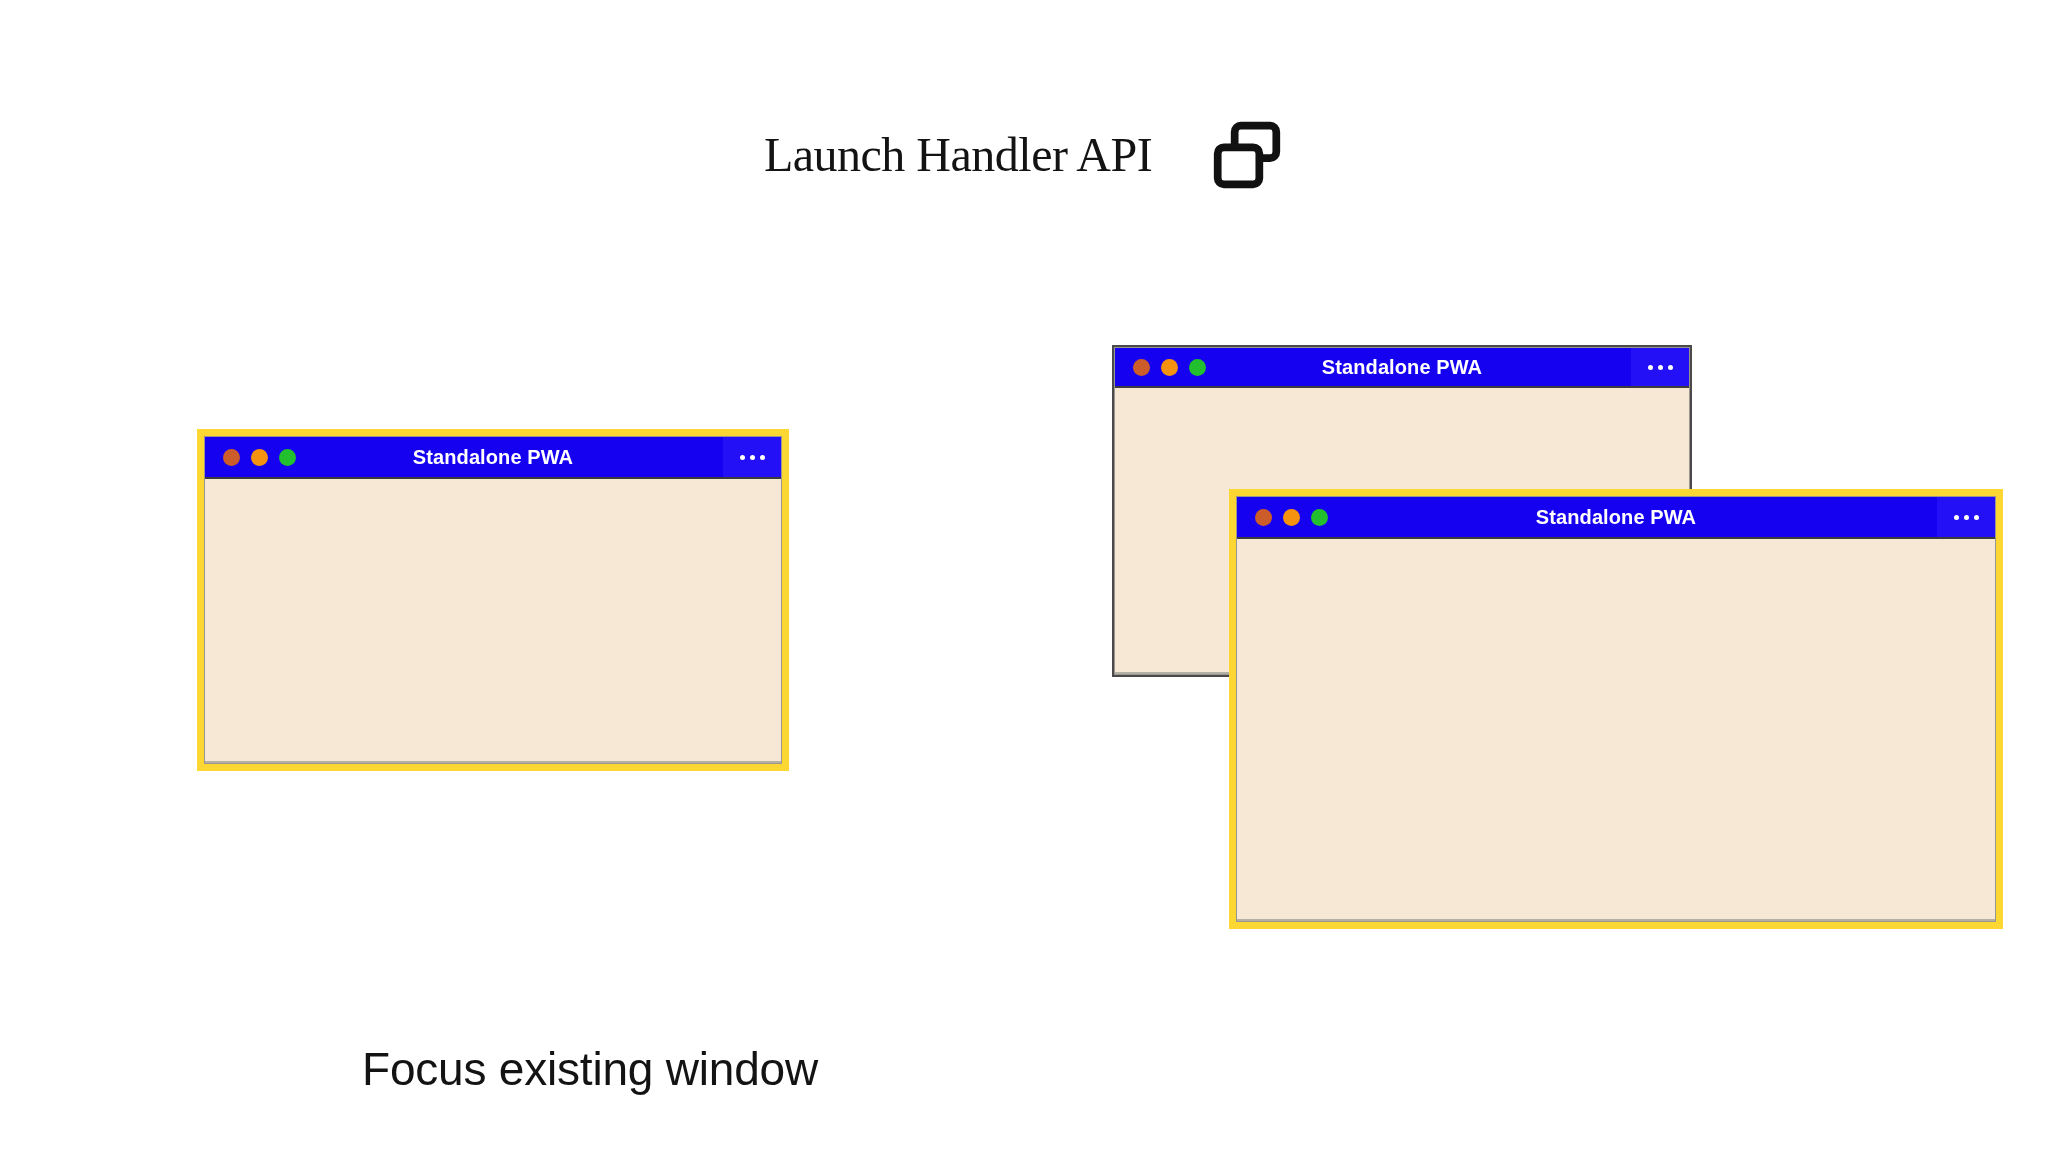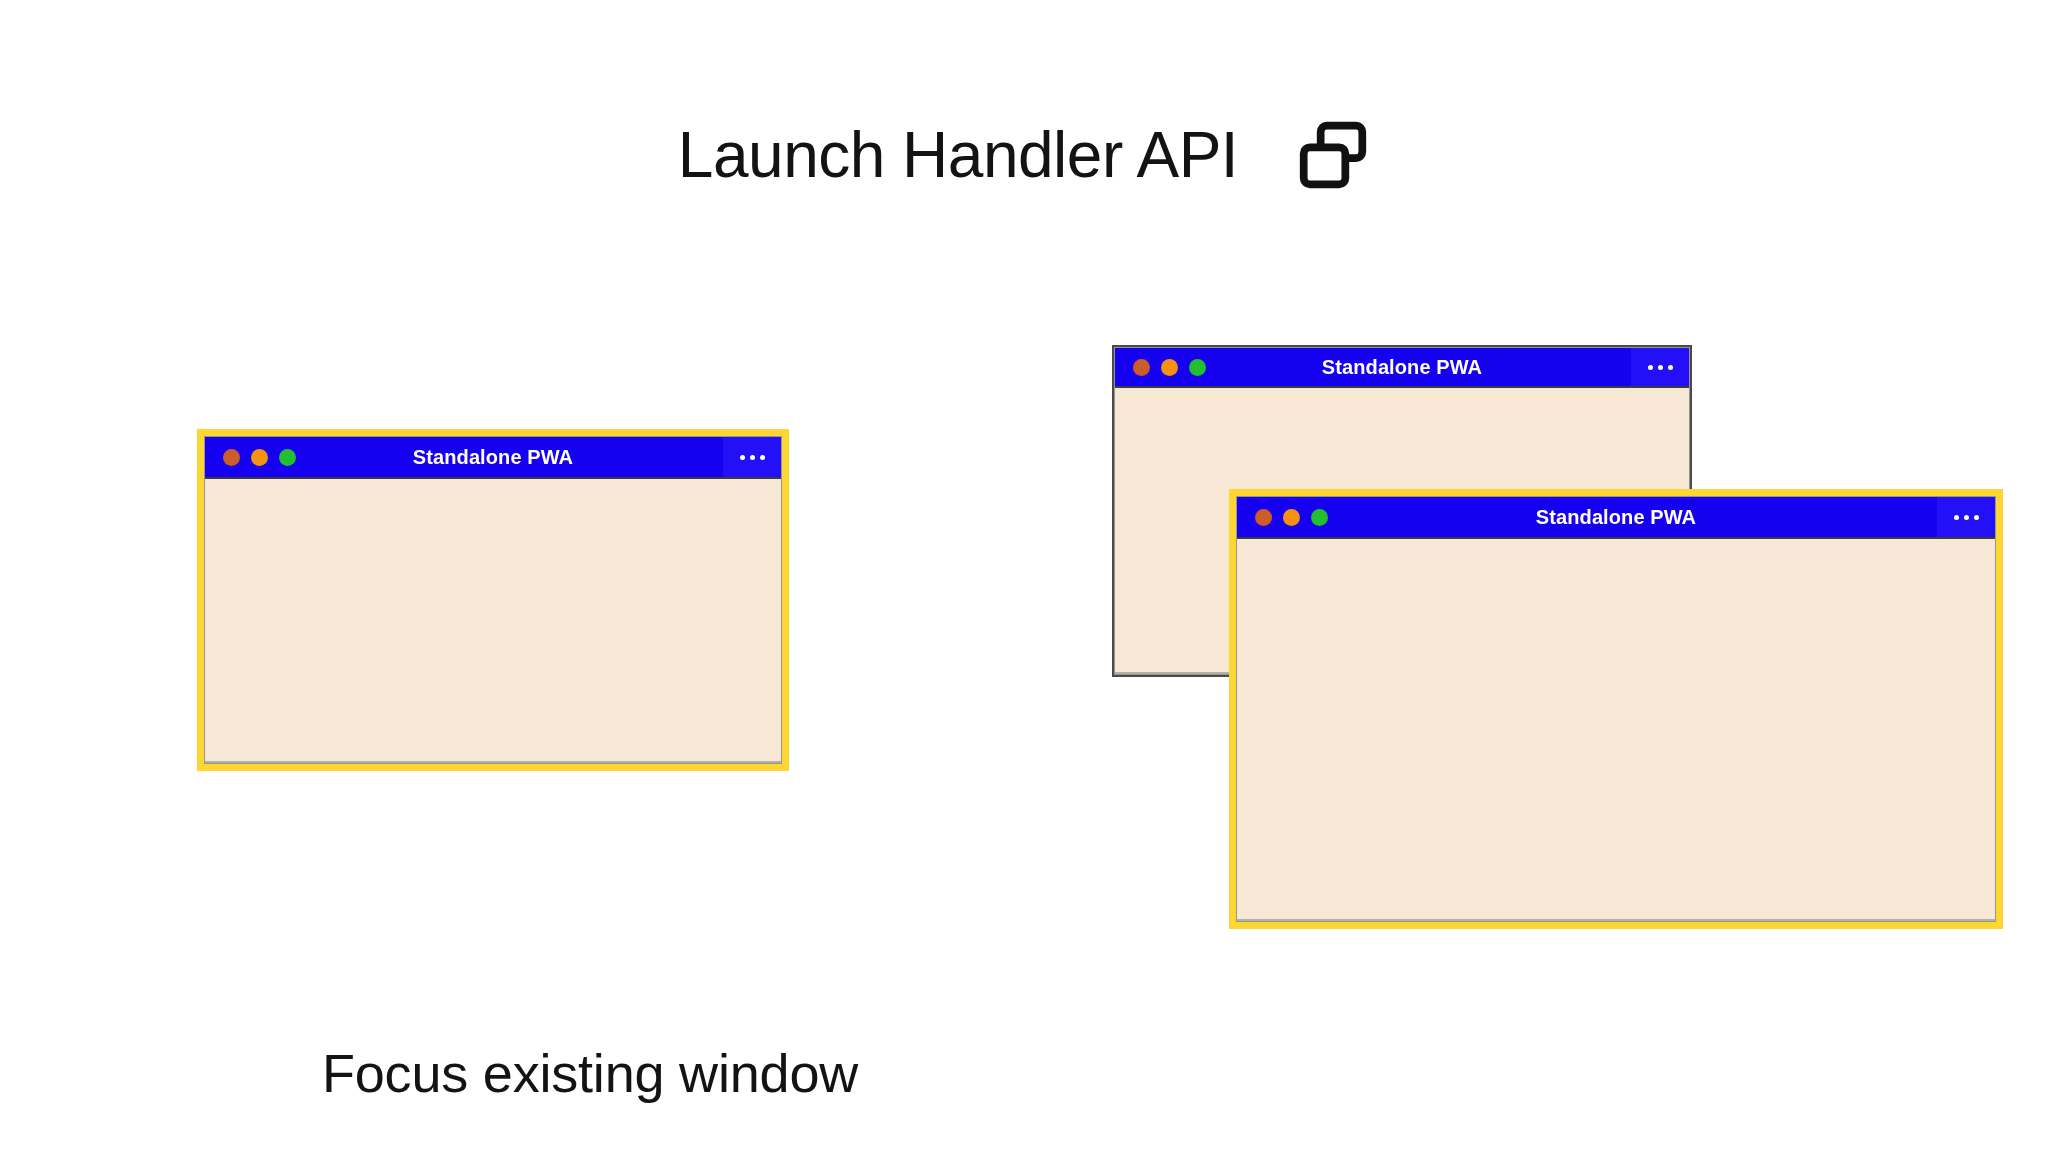--- a/index.html
+++ b/index.html
@@ -22,26 +22,27 @@
     left: 0;
     top: 118px;
     width: 2048px;
     display: flex;
     align-items: center;
     justify-content: center;
     gap: 58px;
   }
 
   .header-title {
-    font-size: 64px;
+    font-size: 48px;
     font-weight: 400;
     color: #131313;
     letter-spacing: -0.5px;
     line-height: 1;
     white-space: nowrap;
+    font-family: Liberation Serif, serif;
   }
 
   .windows-icon {
     width: 74px;
     height: 74px;
     display: block;
     flex: 0 0 auto;
   }
 
   
@@ -161,21 +162,21 @@
     flex: 1 1 auto;
     background: #F7E8D6;
     border-bottom: 2px solid #b5b0a6;
   }
 
   
   .caption {
     position: absolute;
     width: 100%;
     text-align: center;
-    font-size: 54px;
+    font-size: 46px;
     font-weight: 400;
     color: #131313;
     letter-spacing: -0.2px;
     white-space: nowrap;
   }
 
   #caption-focus  { left: 0; top: 712px; }
   #caption-newwin { left: 0; top: 712px; }
 </style>
 </head>

